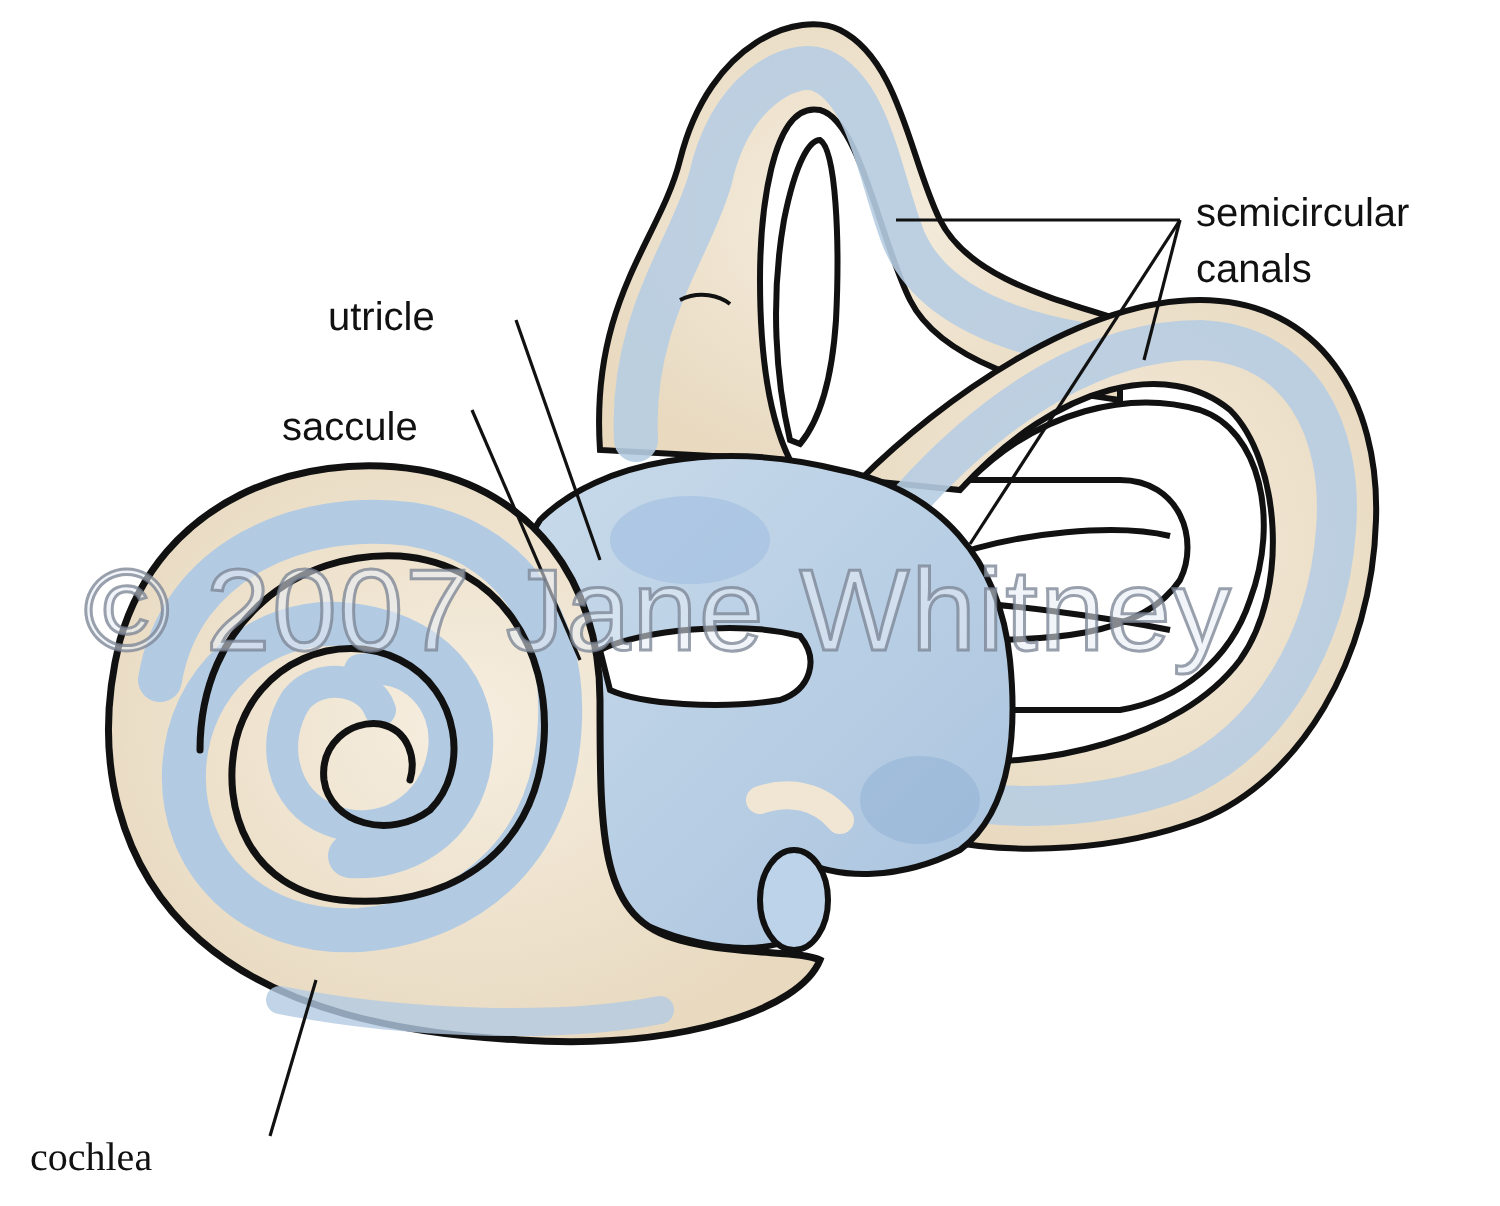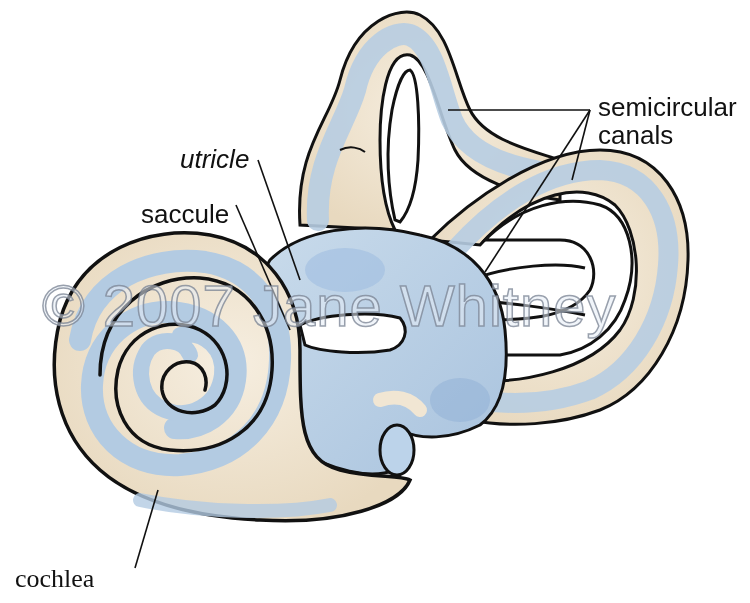--- a/index.html
+++ b/index.html
@@ -1,21 +1,21 @@
 <!DOCTYPE html>
 <html><head>
   <meta charset="utf-8">
   <style>
     html, body { margin: 0; padding: 0; background: #ffffff; }
     body { width: 750px; height: 603px; position: relative; overflow: hidden; }
     .stage { position: absolute; left: 0; top: 0; width: 750px; height: 603px; }
     .label {
       position: absolute;
       font-family: "Liberation Sans", sans-serif;
-      font-size: 26px;
+      font-size: 20px;
       color: #111111;
       line-height: 22px;
       white-space: nowrap;
     }
     .watermark {
       position: absolute;
       left: 42px; top: 272px;
       font-family: "Liberation Sans", sans-serif;
       font-size: 58px;
       letter-spacing: 1px;
@@ -81,16 +81,16 @@
       <line x1="590" y1="110" x2="448" y2="110"></line>
       <line x1="590" y1="110" x2="572" y2="180"></line>
       <line x1="590" y1="110" x2="485" y2="272"></line>
     </g>
   </svg>
 
   <div class="watermark">© 2007 Jane Whitney</div>
 
   <div class="label" style="left:598px; top:96px;">semicircular</div>
   <div class="label" style="left:598px; top:124px;text-align:center;">canals</div>
-  <div class="label" style="left:180px; top:148px;font-style:italic;">utricle</div>
+  <div class="label" style="left:164px; top:148px;">utricle</div>
   <div class="label" style="left:141px; top:203px;">saccule</div>
   <div class="label" style="left:15px; top:568px;font-family:Liberation Serif, serif;">cochlea</div>
 </div>
 
 </body></html>

